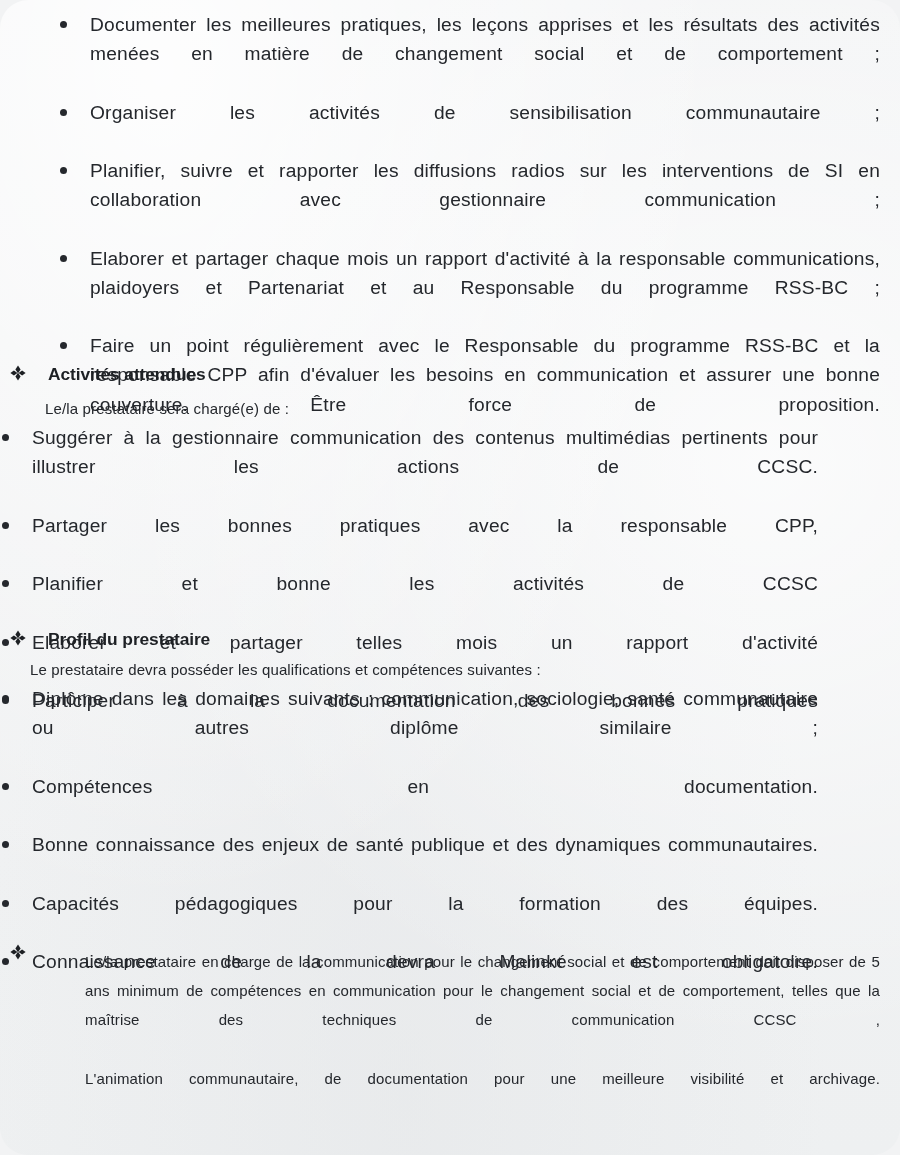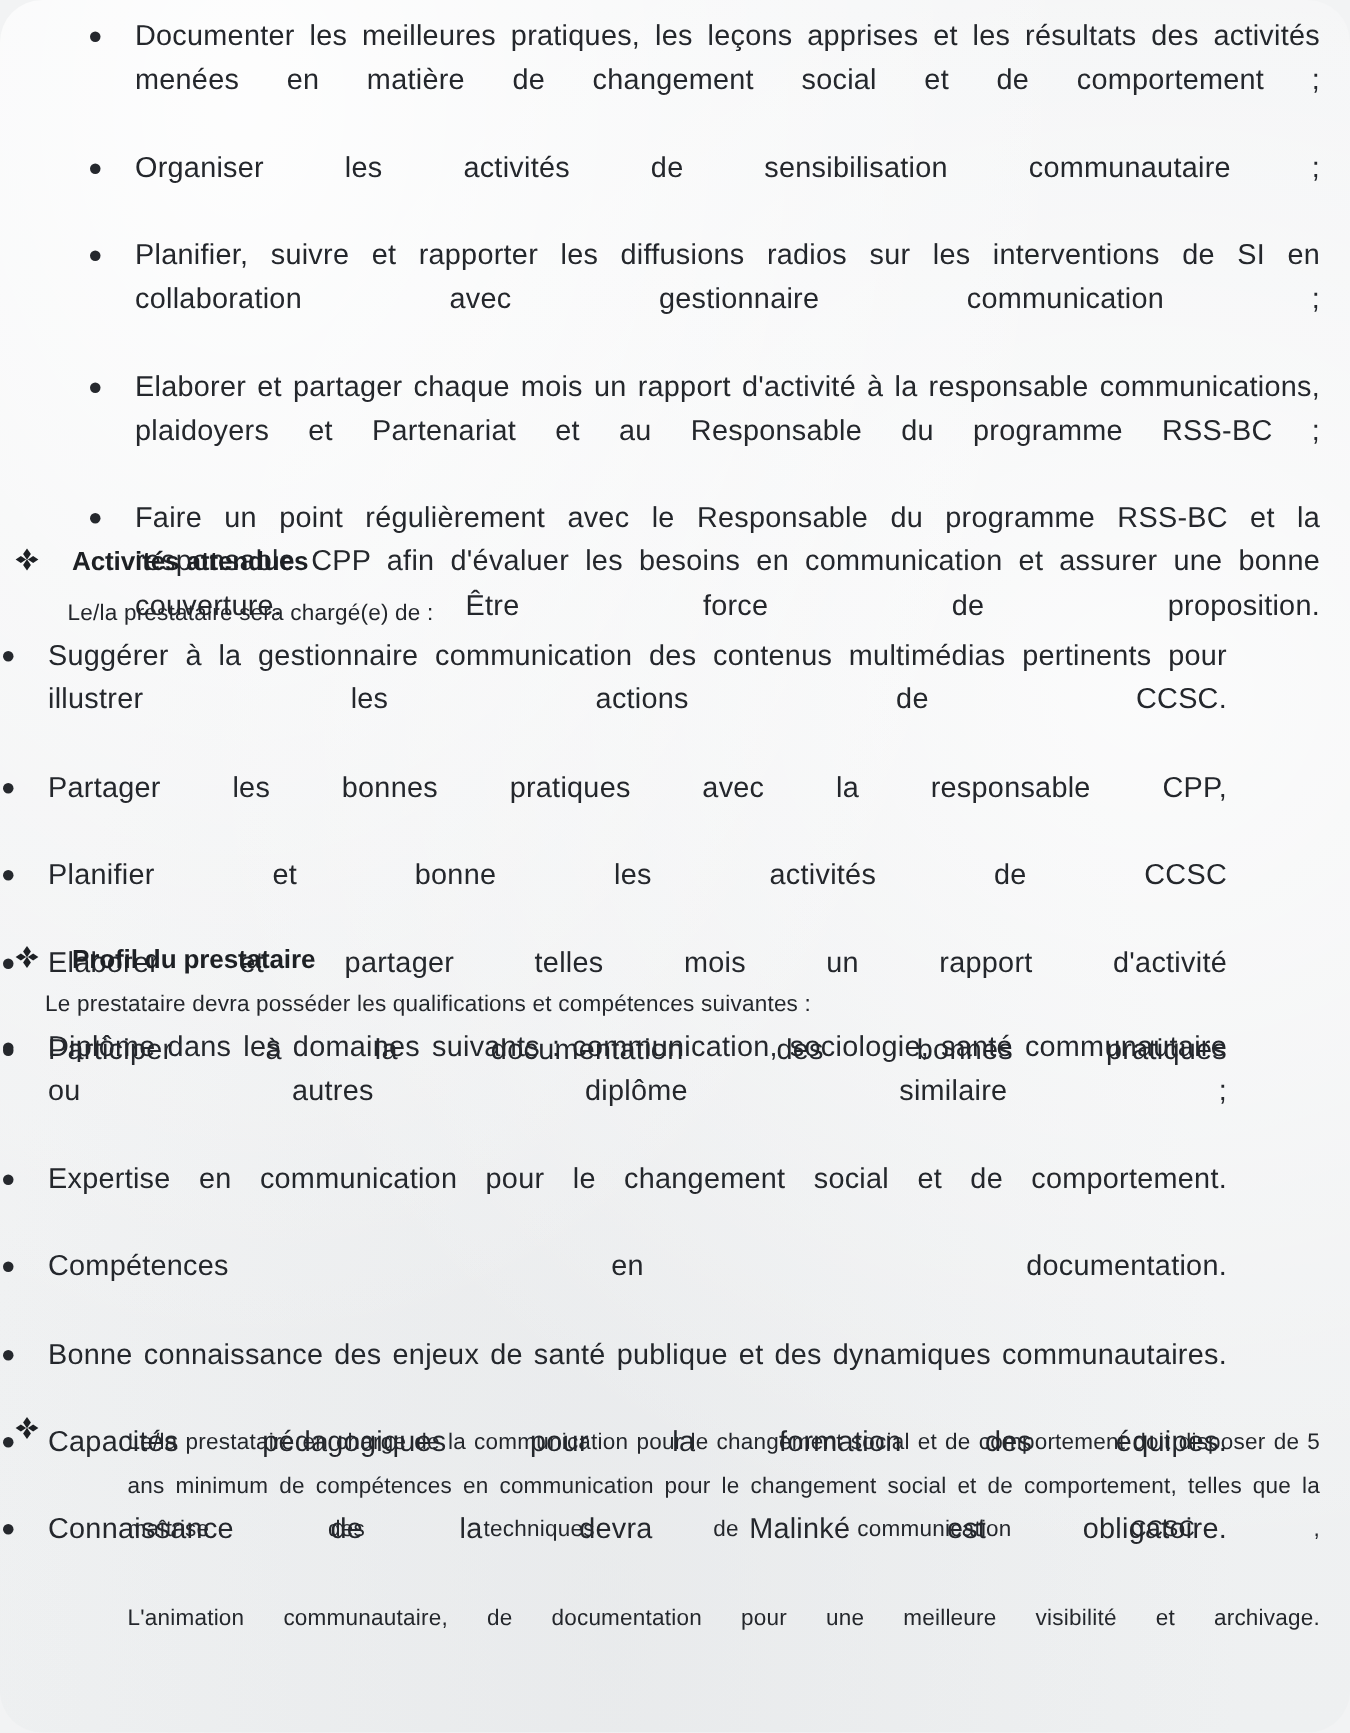--- a/index.html
+++ b/index.html
@@ -201,24 +201,20 @@
 
       <div class="para sub-intro-b">Le prestataire devra posséder les qualifications et compétences suivantes :</div>
 
       <ul class="blist list-b">
         <li>
           <span class="bullet"></span>
           <span class="txt">Diplôme dans les domaines suivants : communication, sociologie, santé communautaire ou autres diplôme similaire ;</span>
         </li>
         <li>
           <span class="bullet"></span>
-          <span class="txt">Expertise en communication pour le changement social et de comportement.</span>
-        </li>
-        <li>
-          <span class="bullet"></span>
           <span class="txt">Compétences en documentation.</span>
         </li>
         <li>
           <span class="bullet"></span>
           <span class="txt">Bonne connaissance des enjeux de santé publique et des dynamiques communautaires.</span>
         </li>
         <li>
           <span class="bullet"></span>
           <span class="txt">Capacités pédagogiques pour la formation des équipes.</span>
         </li>

